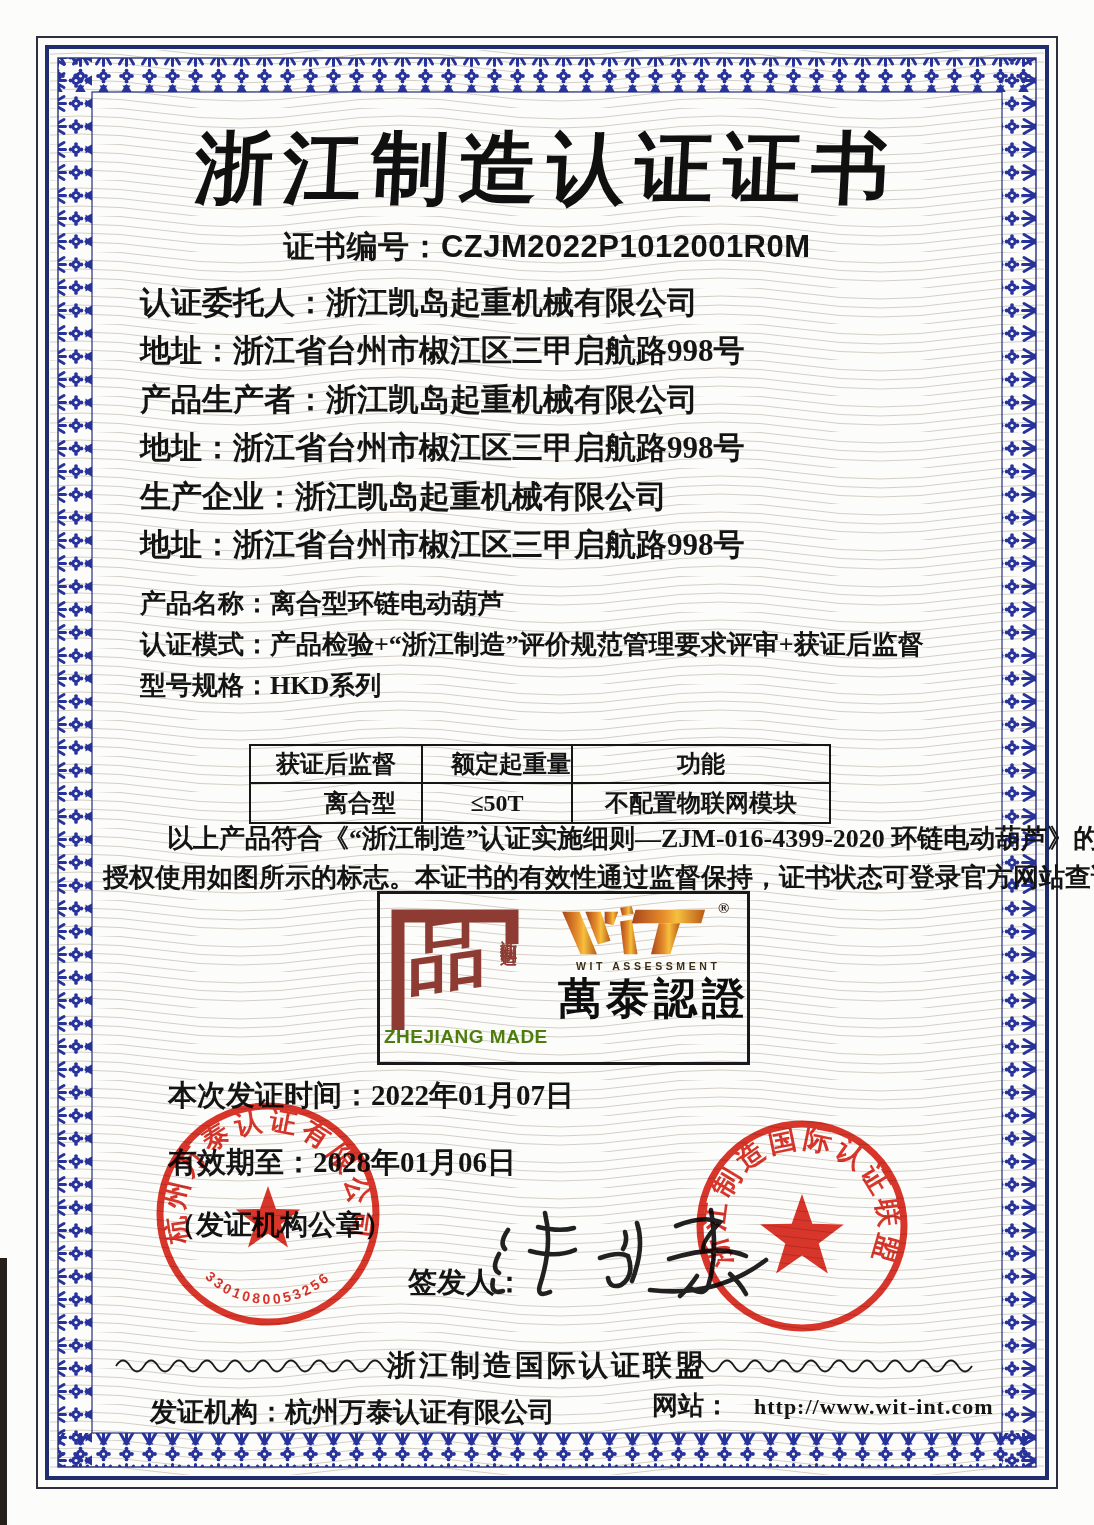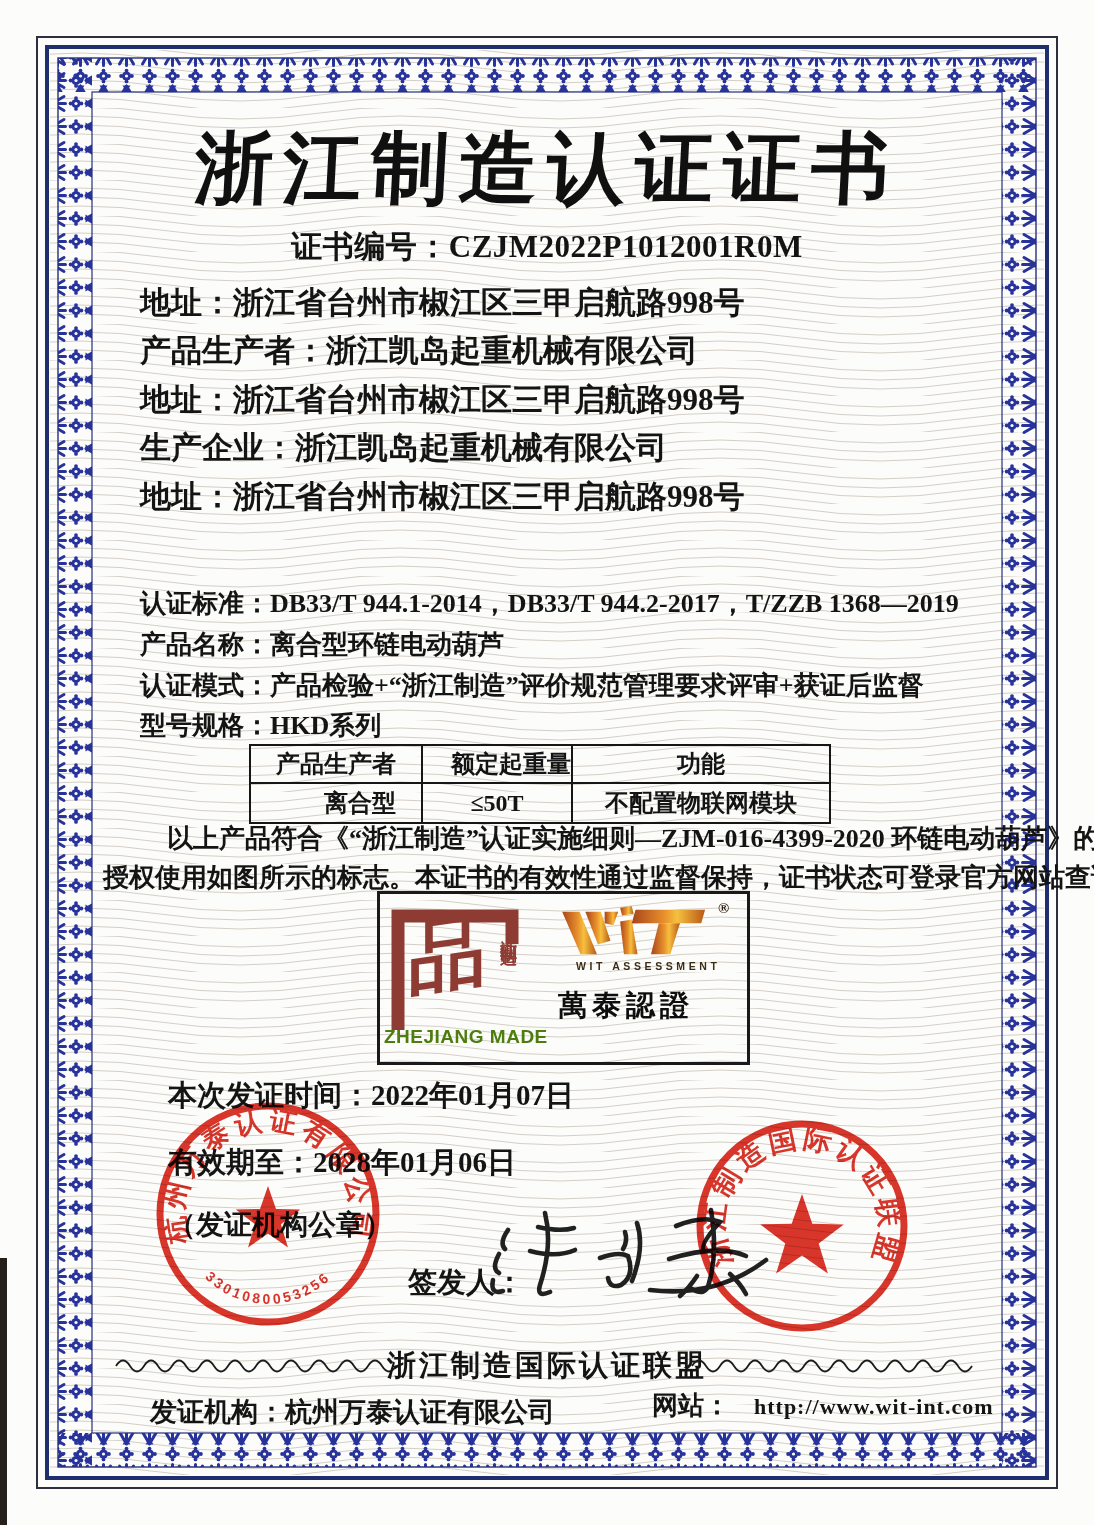--- a/index.html
+++ b/index.html
@@ -3,21 +3,21 @@
 <meta charset="utf-8">
 <style>
   html,body{margin:0;padding:0;background:#ffffff;}
   .page{position:relative;width:1094px;height:1525px;background:#fcfcfa;overflow:hidden;
         font-family:"Liberation Serif","DejaVu Serif",serif;color:#141414;}
   .abs{position:absolute;}
   
   .title{left:0;top:116px;width:1094px;text-align:center;font-size:78px;font-weight:900;
          letter-spacing:10px;line-height:106px;transform:skewX(-3deg);color:#101010;}
   .certline{left:0;top:226px;width:1094px;text-align:center;font-size:31px;font-weight:bold;
-            font-family:Liberation Serif, serif;letter-spacing:.5px;}
+            font-family:Liberation Sans, sans-serif;letter-spacing:.5px;}
   .fields{left:140px;top:282px;font-size:31px;font-weight:bold;}
   .fields .row{height:48.4px;white-space:nowrap;}
   .info{left:140px;top:586px;font-size:26px;font-weight:bold;}
   .info .row{height:40.8px;white-space:nowrap;}
   table.spec{position:absolute;left:249px;top:744px;border-collapse:collapse;}
   table.spec td{border:2.5px solid #161616;text-align:center;vertical-align:middle;
                 font-size:24px;font-weight:bold;padding:0;background:transparent;}
   .statement{left:103px;top:819px;width:910px;font-size:26px;font-weight:bold;line-height:39px;}
   .statement .l1{padding-left:64px;white-space:nowrap;}
   .statement .l2{white-space:nowrap;}
@@ -25,21 +25,21 @@
   .logo-box{left:377px;top:891px;width:367px;height:168px;border:3px solid #1a1a1a;}
   .zj-glyph{left:28px;top:22px;font-size:78px;font-weight:900;color:#8e3c33;
             transform:rotate(-8deg) skewX(-8deg);line-height:78px;}
   .zj-vert{left:117px;top:32px;writing-mode:vertical-rl;font-size:17px;font-weight:bold;
            color:#8e3c33;letter-spacing:3px;font-family:"Liberation Sans",sans-serif;}
   .zj-cap{left:4px;top:132px;font-size:19px;font-weight:900;color:#4d7c0f;
           font-family:"Liberation Sans","DejaVu Sans",sans-serif;letter-spacing:.5px;white-space:nowrap;}
   .wit-reg{left:338px;top:6px;font-size:15px;font-weight:bold;color:#2a1c10;}
   .wit-tag{left:196px;top:66px;font-size:10.5px;font-weight:bold;letter-spacing:3.6px;
            color:#3c2c16;font-family:"Liberation Sans",sans-serif;white-space:nowrap;}
-  .wit-name{left:178px;top:92px;font-size:29px;font-weight:900;color:#0e0e0e;letter-spacing:5px;
+  .wit-name{left:178px;top:76px;font-size:43px;font-weight:900;color:#0e0e0e;letter-spacing:5px;
             font-family:"Liberation Sans","DejaVu Sans",sans-serif;white-space:nowrap;}
   
   .l-issue{left:168px;top:1076px;font-size:29px;font-weight:bold;white-space:nowrap;}
   .l-valid{left:168px;top:1143px;font-size:29px;font-weight:bold;white-space:nowrap;}
   .l-sealnote{left:168px;top:1206px;font-size:28px;font-weight:600;white-space:nowrap;}
   .l-signer{left:408px;top:1263px;font-size:29px;font-weight:bold;white-space:nowrap;}
   .f-alliance{left:0;top:1346px;width:1094px;text-align:center;font-size:29px;font-weight:bold;
               letter-spacing:3px;font-family:"Liberation Sans","DejaVu Sans",sans-serif;}
   .f-issuer{left:150px;top:1394px;font-size:27px;font-weight:600;white-space:nowrap;}
   .f-site{left:652px;top:1388px;font-size:26px;font-weight:600;white-space:nowrap;}
@@ -104,38 +104,38 @@
     <rect x="58" y="58" width="978" height="1409" fill="none" stroke="#25317f" stroke-width="1.4"></rect>
     <rect x="92" y="92" width="910" height="1341" fill="none" stroke="#25317f" stroke-width="1.2"></rect>
   </svg>
 
   <div class="abs title">浙江制造认证证书</div>
   <div class="abs certline">
     <span>证书编号：</span><span>CZJM2022P1012001R0M</span>
   </div>
 
   <div class="abs fields">
+    <div class="row"><span>认证委托人：</span><span>浙江凯岛起重机械有限公司</span></div>
     <div class="row"><span>地址：</span><span>浙江省台州市椒江区三甲启航路998号</span></div>
     <div class="row"><span>产品生产者：</span><span>浙江凯岛起重机械有限公司</span></div>
     <div class="row"><span>地址：</span><span>浙江省台州市椒江区三甲启航路998号</span></div>
     <div class="row"><span>生产企业：</span><span>浙江凯岛起重机械有限公司</span></div>
     <div class="row"><span>地址：</span><span>浙江省台州市椒江区三甲启航路998号</span></div>
   </div>
 
   <div class="abs info">
-    <div class="row"><span>认证标准：</span><span>DB33/T 944.1-2014，DB33/T 944.2-2017，T/ZZB 1368—2019</span></div>
     <div class="row"><span>产品名称：</span><span>离合型环链电动葫芦</span></div>
     <div class="row"><span>认证模式：</span><span>产品检验+“浙江制造”评价规范管理要求评审+获证后监督</span></div>
     <div class="row"><span>型号规格：</span><span>HKD系列</span></div>
   </div>
 
   <table class="spec">
     <tbody>
         <tr>
-      <td style="width:170px;height:36px;">产品生产者</td>
+      <td style="width:170px;height:36px;">获证后监督</td>
       <td style="width:148px;text-align:right;">额定起重量</td>
       <td style="width:256px;">功能</td>
     </tr>
     <tr>
       <td style="height:38px;padding-left:48px;">离合型</td>
       <td>≤50T</td>
       <td>不配置物联网模块</td>
     </tr>
   </tbody>
     </table>

